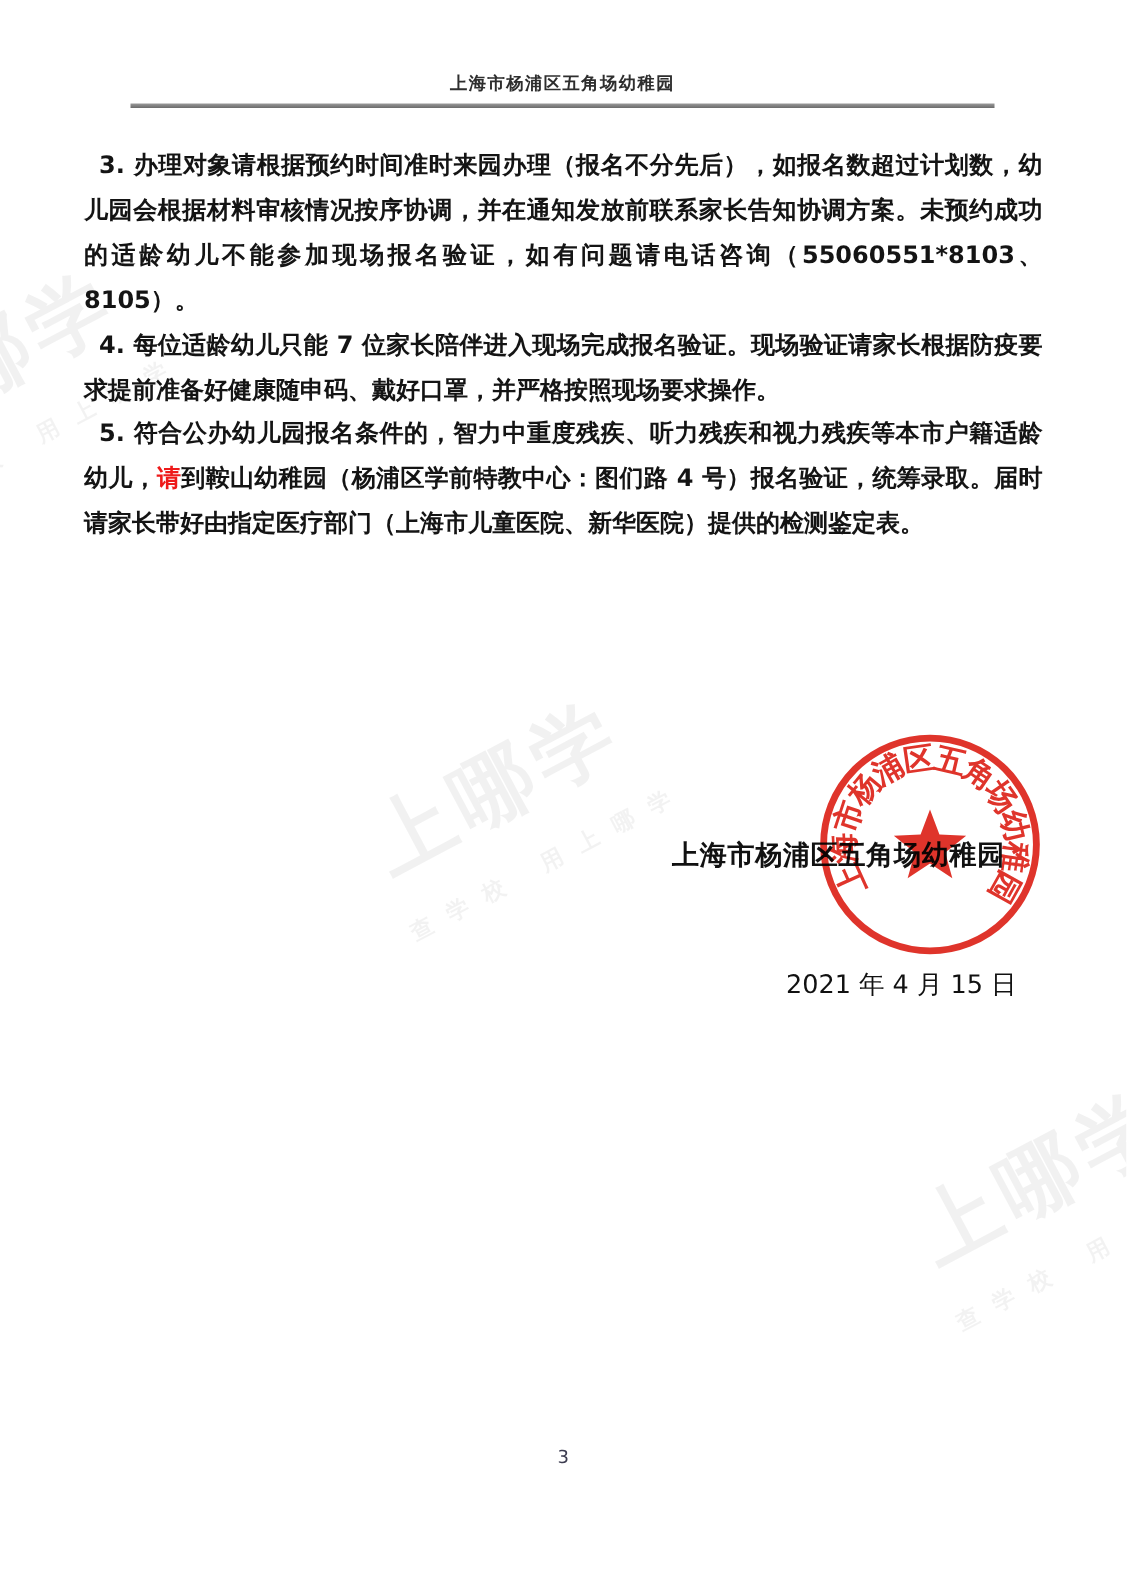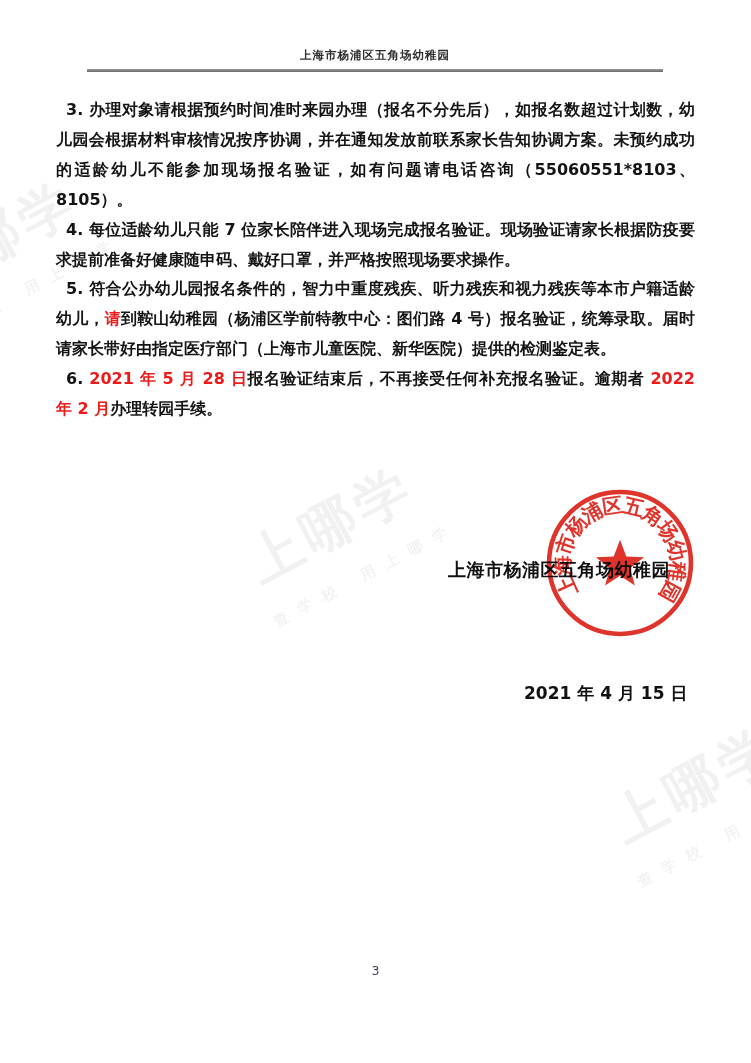--- a/index.html
+++ b/index.html
@@ -39,21 +39,21 @@
     text-indent:10px;color:var(--ink);
   }
   .para span.red{color:var(--accent-red);}
   
   .sign-org{
     position:absolute;left:448px;top:558px;
     font-size:18px;font-weight:700;color:#111;letter-spacing:0.5px;
   }
   .sign-date{
     position:absolute;left:524px;top:645px;
-    font-size:17px;font-weight:700;color:#111;margin-top:37px;
+    font-size:17px;font-weight:400;color:#111;
   }
   .stamp{
     position:absolute;left:544px;top:487px;width:152px;height:152px;
     color:var(--stamp-red);
     opacity:0.92;
     mix-blend-mode:multiply;
   }
   .stamp svg{width:100%;height:100%;}
   
   .wm{
@@ -101,21 +101,20 @@
 
   <div class="header">
     <div class="header-title">上海市杨浦区五角场幼稚园</div>
     <hr class="header-rule">
   </div>
 
   <div class="content">
     <p class="para"><span>3.  办理对象请根据预约时间准时来园办理（报名不分先后），如报名数超过计划数，幼儿园会根据材料审核情况按序协调，并在通知发放前联系家长告知协调方案。未预约成功的适龄幼儿不能参加现场报名验证，如有问题请电话咨询（55060551*8103、8105）。</span></p>
     <p class="para"><span>4.  每位适龄幼儿只能 7 位家长陪伴进入现场完成报名验证。现场验证请家长根据防疫要求提前准备好健康随申码、戴好口罩，并严格按照现场要求操作。</span></p>
     <p class="para"><span>5.  符合公办幼儿园报名条件的，智力中重度残疾、听力残疾和视力残疾等本市户籍适龄幼儿，</span><span class="red">请</span><span>到鞍山幼稚园（杨浦区学前特教中心：图们路 4 号）报名验证，统筹录取。届时请家长带好由指定医疗部门（上海市儿童医院、新华医院）提供的检测鉴定表。</span></p>
-    <p class="para"><span>6.  </span><span class="red">2021 年 5 月 28 日</span><span>报名验证结束后，不再接受任何补充报名验证。逾期者 </span><span class="red">2022 年 2 月</span><span>办理转园手续。</span></p>
   </div>
 
   <div class="sign-org">上海市杨浦区五角场幼稚园</div>
 
   <div class="stamp">
     <svg viewBox="0 0 150 150" xmlns="http://www.w3.org/2000/svg">
       <circle cx="75" cy="75" r="70" fill="none" stroke="currentColor" stroke-width="4.5"></circle>
       <polygon points="75,52 81.2,68.5 98.8,69.3 85,80.2 89.7,97.2 75,87.5 60.3,97.2 65,80.2 51.2,69.3 68.8,68.5" fill="currentColor"></polygon>
       <defs>
         <path id="seal-arc" d="M 34 103.7 A 50 50 0 1 1 116 103.7" fill="none"></path>

